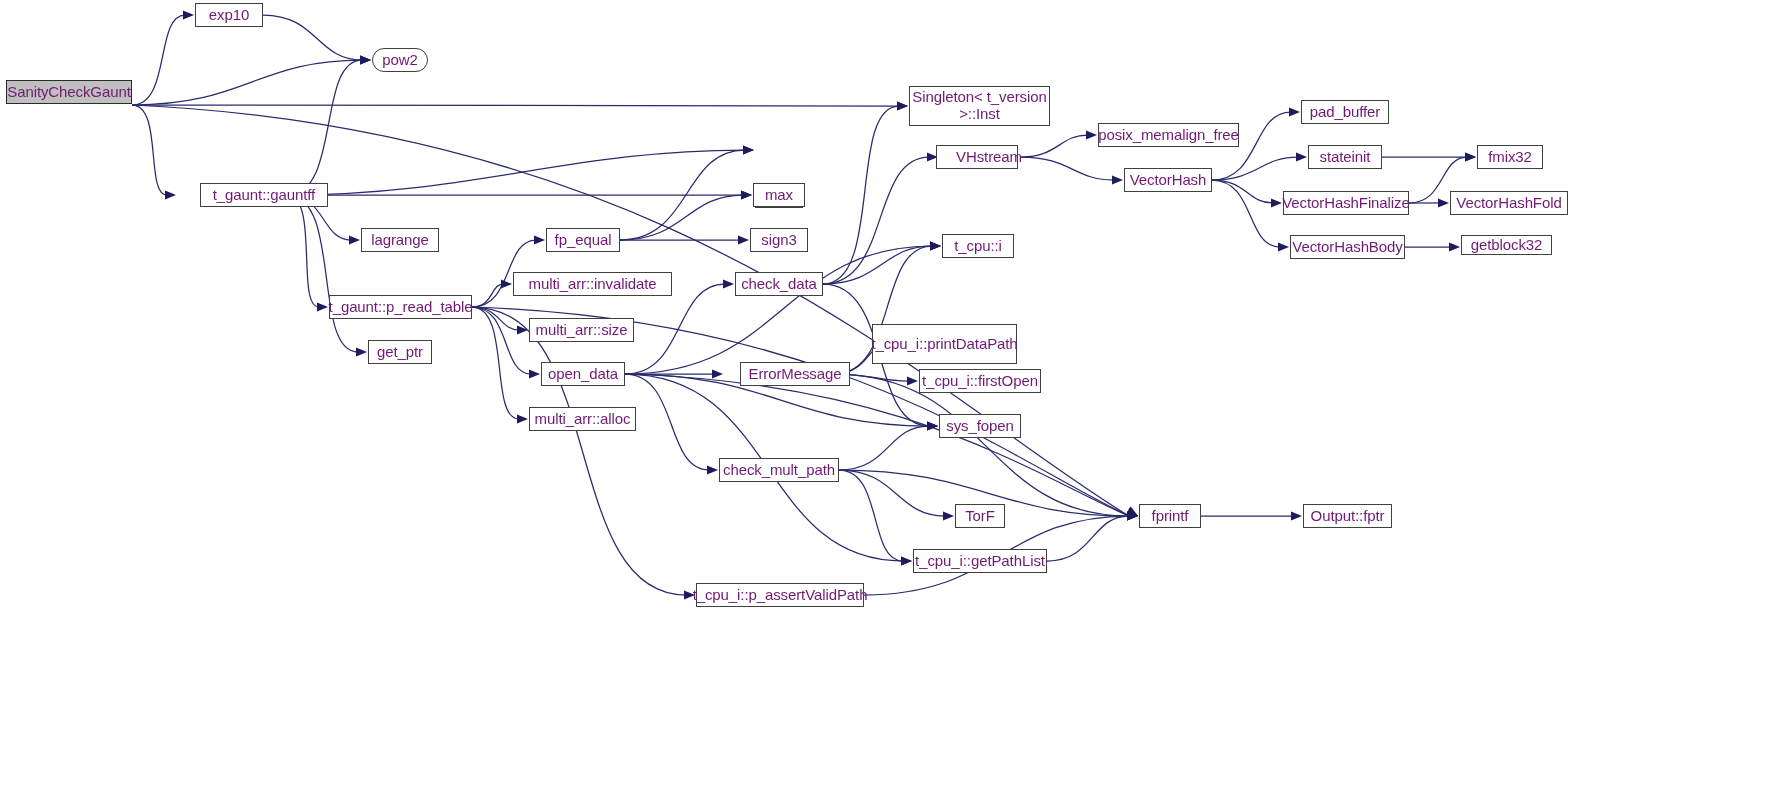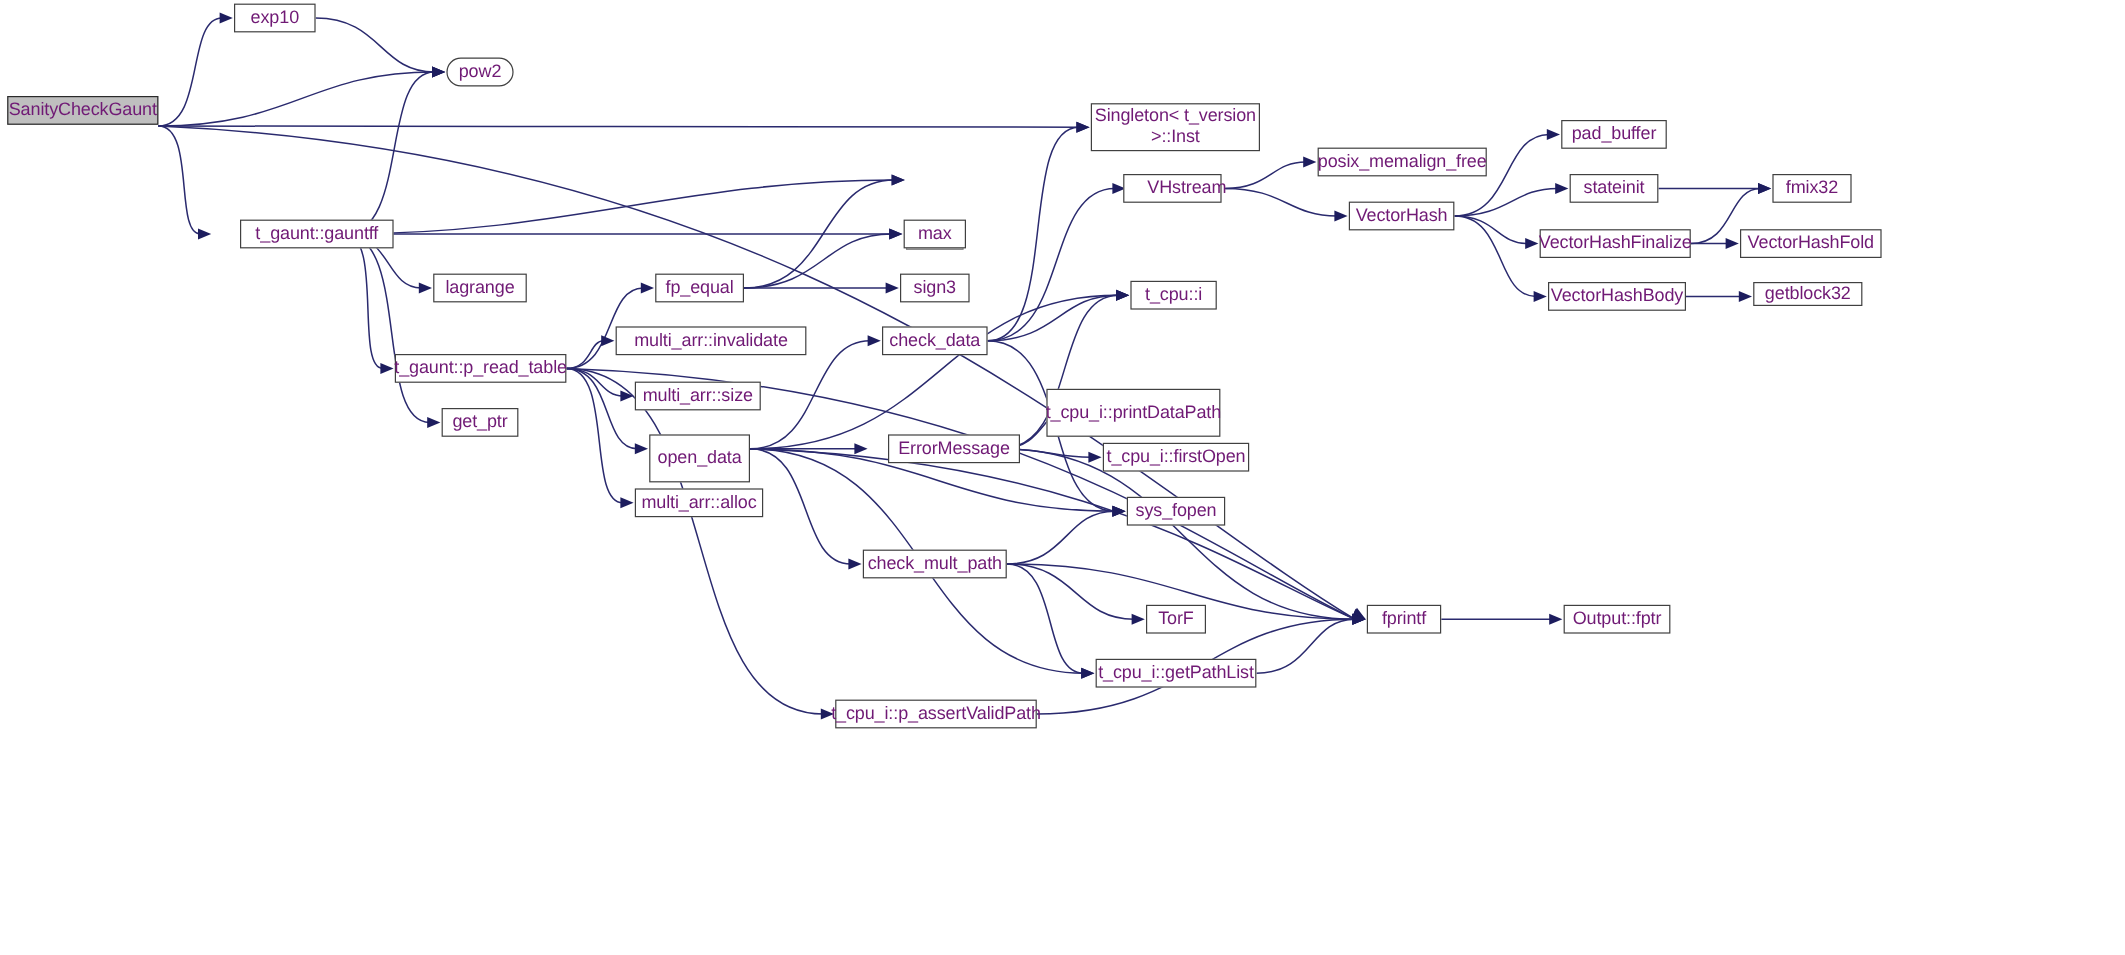--- a/index.html
+++ b/index.html
@@ -169,21 +169,21 @@
       <div class="node root" style="left: 6px; top: 80px; width: 126px; height: 24px;">SanityCheckGaunt</div>
       <div class="node" style="left: 195px; top: 3px; width: 68px; height: 24px;">exp10</div>
       <div class="node" style="left: 372px; top: 48px; width: 56px; height: 24px; border-radius: 12px;">pow2</div>
       <div class="node" style="left: 177px; top: 183px; width: 128px; height: 24px; margin-left: 23px;">t_gaunt::gauntff</div>
       <div class="node" style="left: 361px; top: 228px; width: 78px; height: 24px;">lagrange</div>
       <div class="node" style="left: 329px; top: 295px; width: 143px; height: 24px;">t_gaunt::p_read_table</div>
       <div class="node" style="left: 368px; top: 340px; width: 64px; height: 24px;">get_ptr</div>
       <div class="node" style="left: 546px; top: 228px; width: 74px; height: 24px;">fp_equal</div>
       <div class="node" style="left: 513px; top: 272px; width: 159px; height: 24px;">multi_arr::invalidate</div>
       <div class="node" style="left: 529px; top: 318px; width: 105px; height: 24px;">multi_arr::size</div>
-      <div class="node" style="left: 541px; top: 362px; width: 84px; height: 40px;">open_data</div>
+      <div class="node" style="left: 541px; top: 362px; width: 84px; height: 24px;">open_data</div>
       <div class="node" style="left: 529px; top: 407px; width: 107px; height: 24px;">multi_arr::alloc</div>
       <div class="node" style="left: 755px; top: 138px; width: 48px; height: 24px; margin-top: 46px;">min</div>
       <div class="node" style="left: 753px; top: 183px; width: 52px; height: 24px;">max</div>
       <div class="node" style="left: 750px; top: 228px; width: 58px; height: 24px;">sign3</div>
       <div class="node" style="left: 735px; top: 272px; width: 88px; height: 24px;">check_data</div>
       <div class="node" style="left: 724px; top: 362px; width: 110px; height: 24px; margin-left: 16px;">ErrorMessage</div>
       <div class="node" style="left: 719px; top: 458px; width: 120px; height: 24px;">check_mult_path</div>
       <div class="node" style="left: 696px; top: 583px; width: 168px; height: 24px;">t_cpu_i::p_assertValidPath</div>
       <div class="node" style="left: 909px; top: 86px; width: 141px; height: 40px;">Singleton&lt; t_version
 &gt;::Inst</div>

